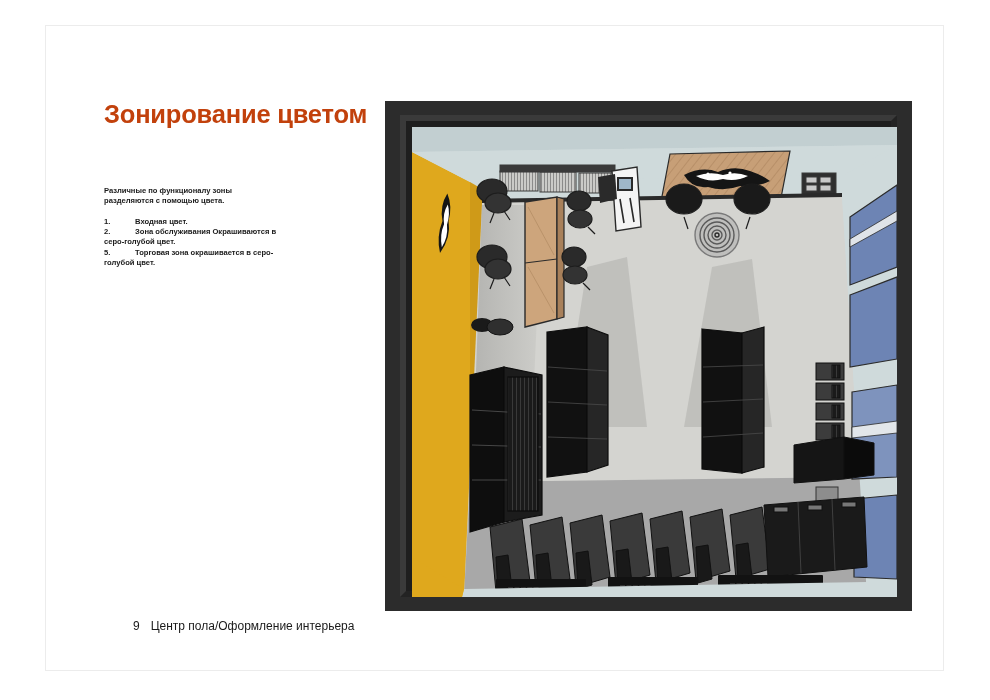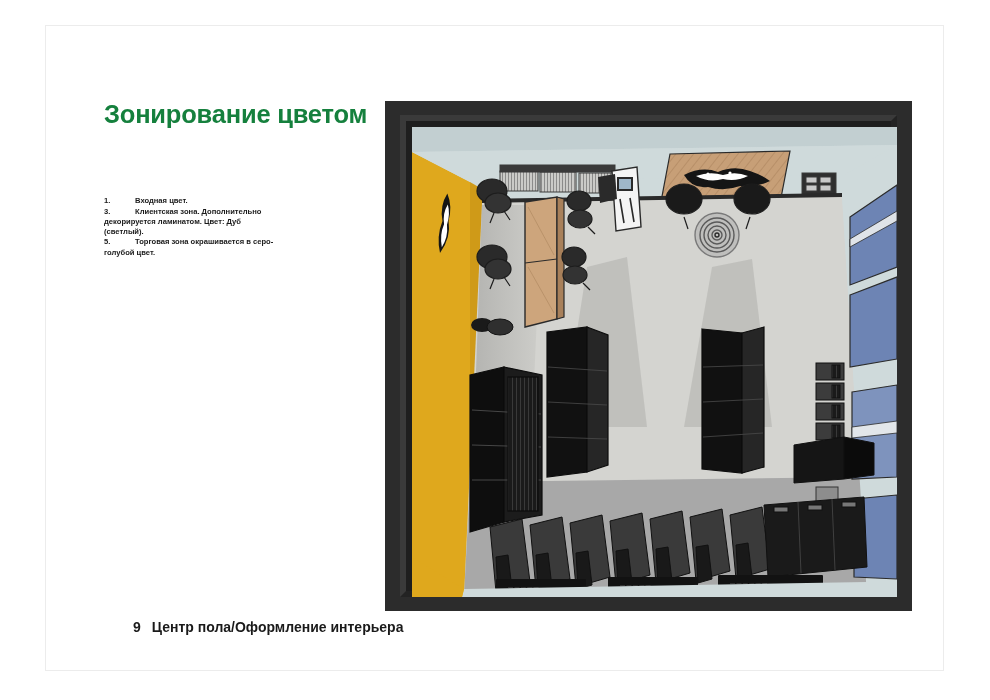--- a/index.html
+++ b/index.html
@@ -38,21 +38,21 @@
   
   #text-col {
     position: absolute;
     left: 104px;
     top: 100px;
     width: 190px;
   }
   #slide-title {
     font-size: 25.5px;
     font-weight: 700;
-    color: #15803d;
+    color: #c2410c;
     letter-spacing: -0.2px;
     line-height: 1.1;
     white-space: nowrap;
     margin: 0;
   }
   #body-block {
     position: absolute;
     left: 104px;
     top: 186px;
     width: 176px;
@@ -67,22 +67,22 @@
   .list-num {
     display: inline-block;
     width: 31px;
   }
 
   
   #footer {
     position: absolute;
     left: 108px;
     top: 619px;
-    font-size: 14px;
-    font-weight: 700;
+    font-size: 12px;
+    font-weight: 400;
     color: #1a1a1a;
     white-space: nowrap;
     padding-left: 25px;
   }
   #footer .pg { margin-right: 11px; }
 
   
   #render-frame {
     position: absolute;
     left: 385px;
@@ -117,24 +117,25 @@
 
 <div id="slide">
 
   <div id="page-frame"></div>
 
   <div id="text-col">
     <h1 id="slide-title">Зонирование цветом</h1>
   </div>
 
   <div id="body-block">
+    <p>Различные по функционалу зоны разделяются с помощью цвета.</p>
     <div class="para-gap"></div>
 
     <p class="list-row"><span class="list-num">1.</span><span>Входная цвет.</span></p>
-    <p class="list-row"><span class="list-num">3.</span><span>Клиентская зона. Дополнительно декорируется ламинатом. Цвет: Дуб (светлый).</span></p>
+    <p class="list-row"><span class="list-num">2.</span><span>Зона обслуживания Окрашиваются в серо-голубой цвет.</span></p>
     <p class="list-row"><span class="list-num">5.</span><span>Торговая зона окрашивается в серо-голубой цвет.</span></p>
 
     <div class="para-gap"></div>
   </div>
 
   <div id="footer">
     <span class="pg">9</span><span>Центр пола/Оформление интерьера</span>
   </div>
 
   <div id="render-frame">

